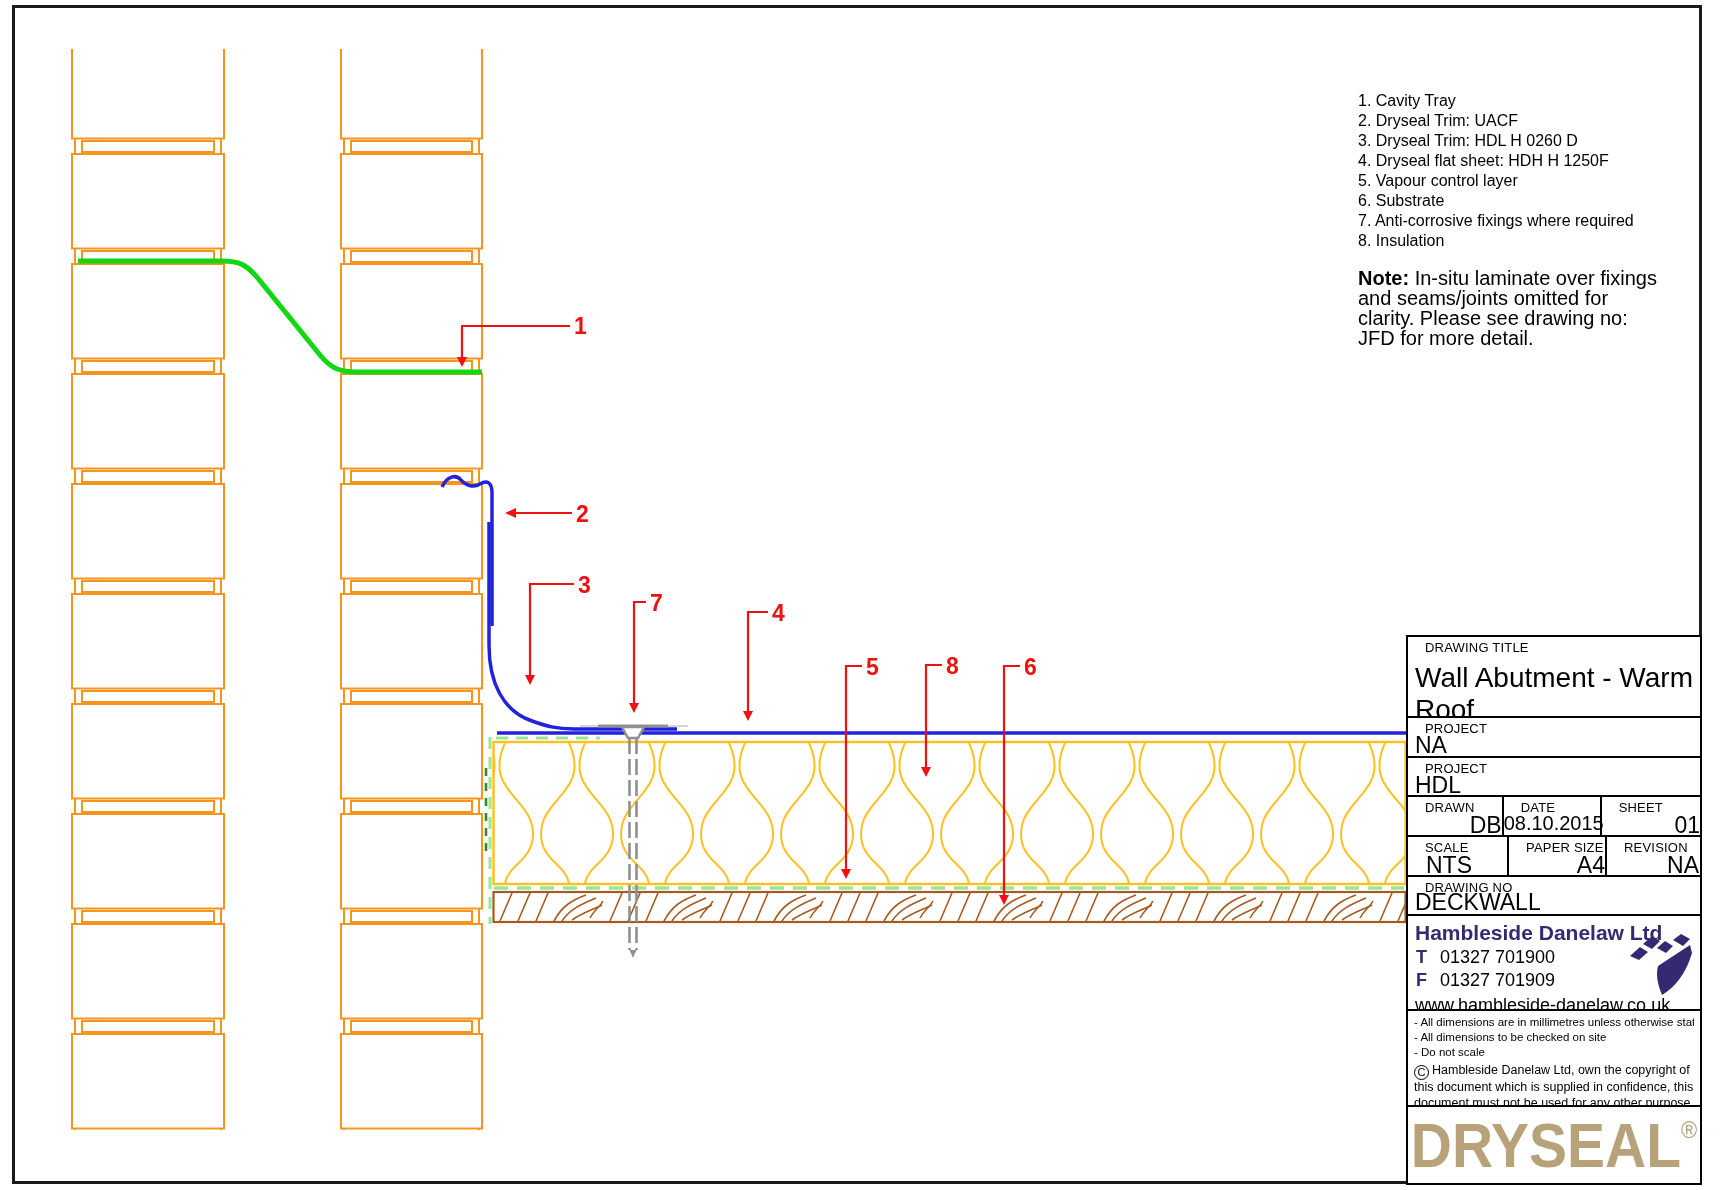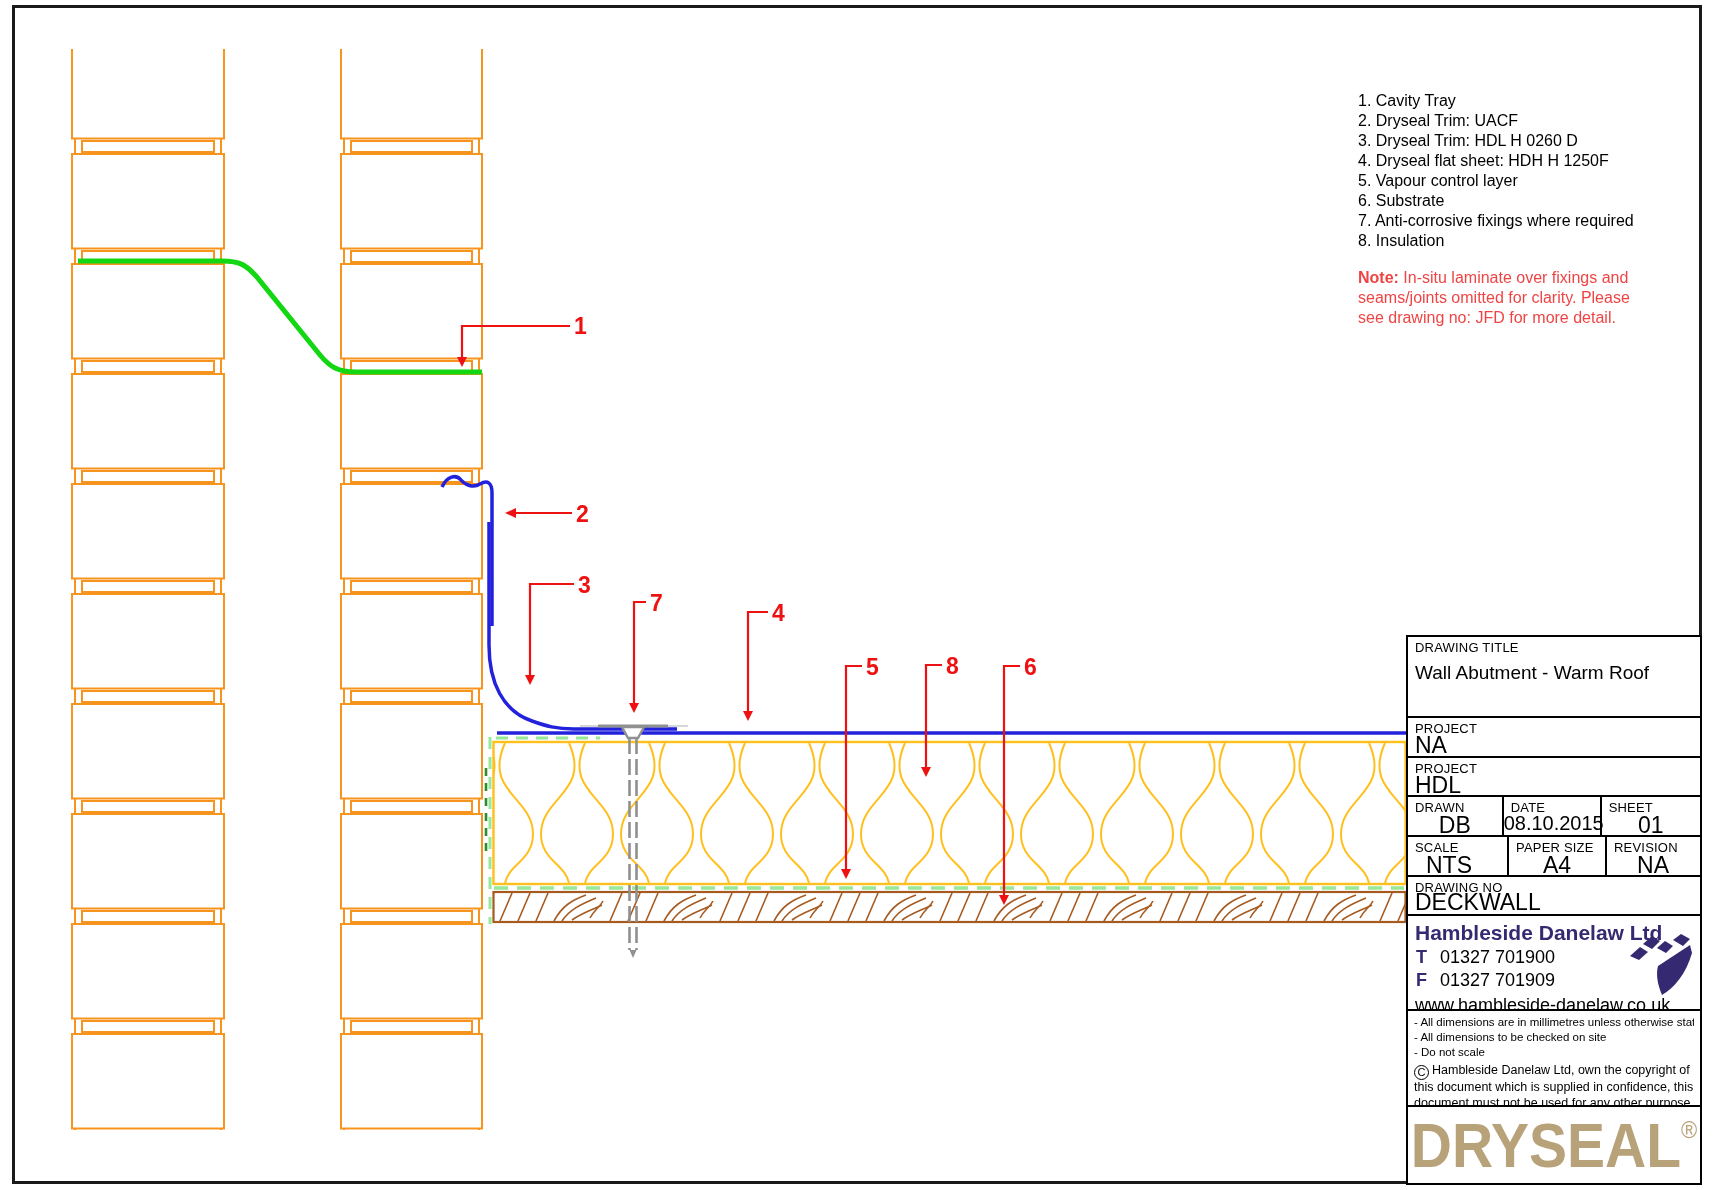--- a/index.html
+++ b/index.html
@@ -27,35 +27,35 @@
   .fix-shaft{stroke:var(--c-grey);fill:none;stroke-width:2.6px;stroke-dasharray:16 5;}
   .fix-light{stroke:#c9c9c9;fill:none;stroke-width:1.5px;}
   .red{stroke:var(--c-red);fill:none;stroke-width:2.2px;}
   .red-fill{fill:var(--c-red);stroke:none;}
   .cnum{font-family:"Liberation Sans",sans-serif;font-weight:bold;font-size:23px;fill:var(--c-red);}
 
   
   .legend{position:absolute;left:1358px;top:91px;width:310px;
           font-size:16px;line-height:20px;color:#000;}
   .note{position:absolute;left:1358px;top:268px;width:300px;
-        font-size:16px;line-height:20px;color:#ef4444;}
+        font-size:20px;line-height:20px;color:#000000;}
   .note b{font-weight:bold;}
 
   
   .tb{position:absolute;left:1406px;top:635px;width:296px;height:550px;
       border:2.5px solid #000;background:#fff;display:flex;flex-direction:column;}
   .tb-row{border-bottom:2px solid #000;position:relative;flex:none;background:#fff;}
   .tb-row:last-child{border-bottom:none;}
-  .tb-label{font-size:13px;padding:3px 0 0 7px;letter-spacing:.2px;}
-  .tb-value-lg{font-size:19px;padding:7px 0 0 7px;}
+  .tb-label{font-size:13px;padding:3px 0 0 7px;letter-spacing:.2px;margin-left:10px;}
+  .tb-value-lg{font-size:28px;padding:7px 0 0 7px;}
   .tb-value{font-size:23px;line-height:22px;padding:0 0 0 7px;margin-top:-2px;}
   .tb-cols{display:flex;flex-direction:row;}
   .tb-cell{position:relative;border-right:2px solid #000;height:100%;}
   .tb-cell:last-child{border-right:none;}
-  .tb-cell .cv{font-size:23px;text-align:center;margin-top:-3px;}
+  .tb-cell .cv{font-size:23px;text-align:right;margin-top:-3px;}
   .h-title{height:81px;}.h-40{height:40px;}.h-39{height:39px;}
   .h-co{height:95px;}.h-disc{height:96px;}.h-logo{height:75px;}
 
   .co-name{font-size:21px;font-weight:bold;color:var(--c-purple);padding:5px 0 0 7px;}
   .co-line{font-size:18px;padding:2px 0 0 8px;}
   .co-pre{font-weight:bold;color:var(--c-purple);display:inline-block;width:24px;}
   .co-web{font-size:18px;padding:4px 0 0 7px;}
   .co-logo{position:absolute;right:8px;top:14px;}
 
   .disc{padding:4px 6px 0 6px;}

